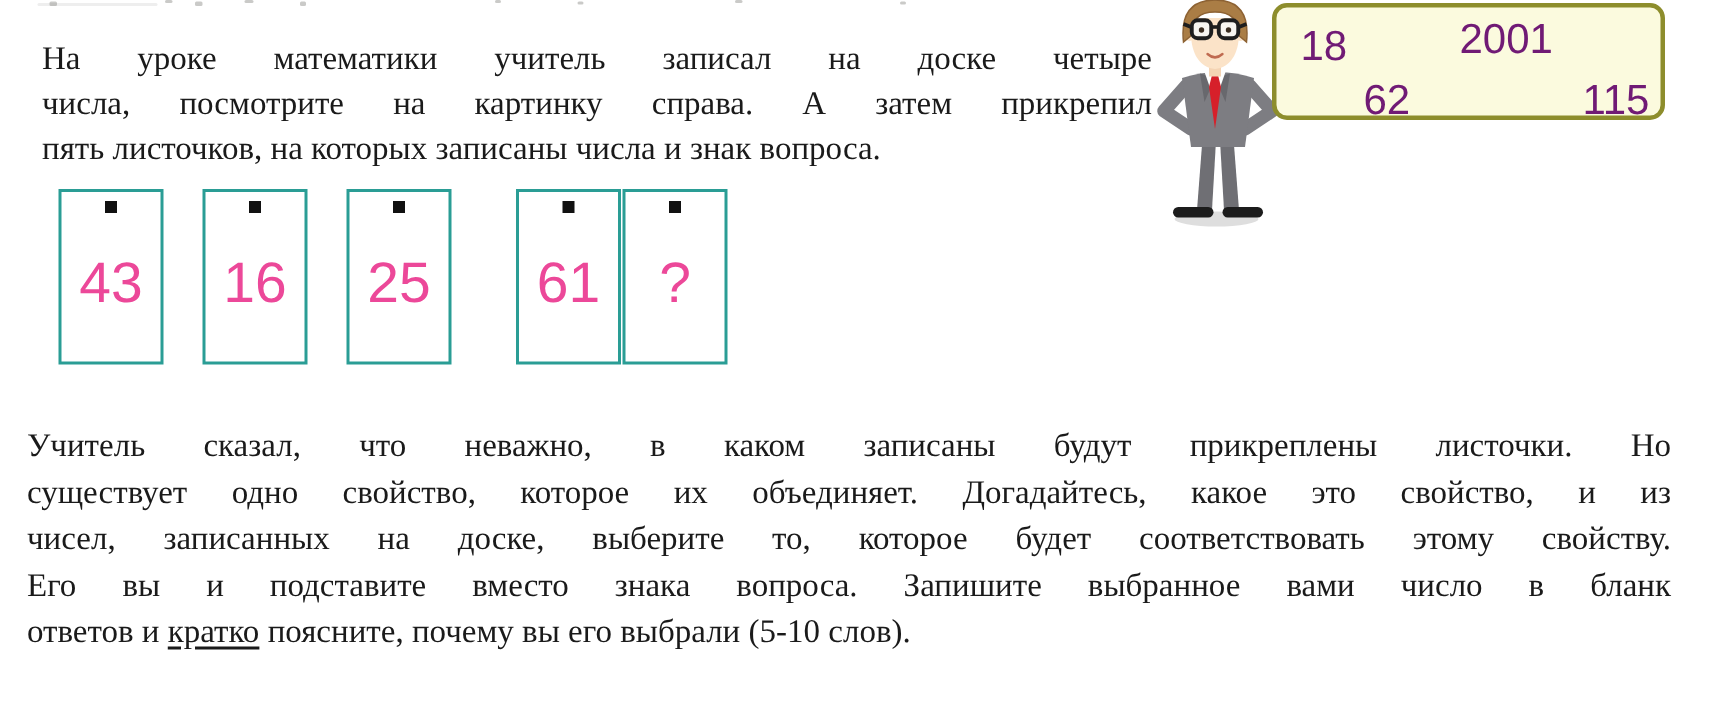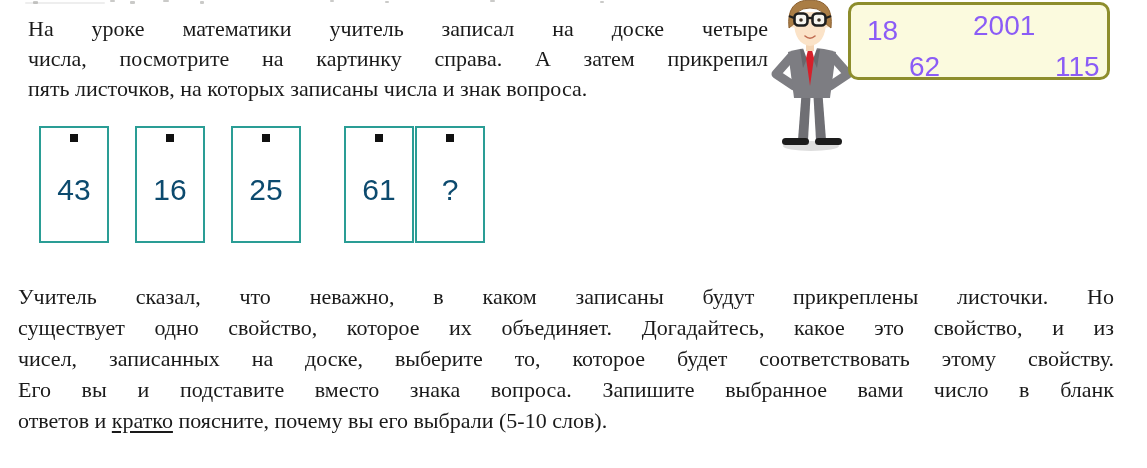--- a/index.html
+++ b/index.html
@@ -8,46 +8,46 @@
     font-family:"Liberation Serif", serif;color:#1a1a1a;overflow:hidden;
   }
   
   .art{position:absolute;background:#8a8a84;border-radius:1px;opacity:.45;}
   .art.faint{opacity:.14;}
 
   
   .para{position:absolute;font-size:22px;line-height:30px;}
   .para .line{display:block;}
   .jline{text-align:justify;text-align-last:justify;}
-  #intro{left:28px;top:14px;width:740px;}
+  #intro{left:28px;top:24px;width:740px;}
   #task{left:18px;top:281px;width:1096px;line-height:31px;}
   .und{text-decoration:underline;text-underline-offset:3px;}
 
   
   .card{
     position:absolute;top:126px;width:70px;height:117px;box-sizing:border-box;
     background:#ffffff;border:2px solid #2a9d95;
     display:flex;flex-direction:column;align-items:center;
   }
   .pin{width:8px;height:8px;background:#111111;margin-top:6px;}
   .cardnum{
     flex:1;display:flex;align-items:center;justify-content:center;
-    font-family:"Liberation Sans", sans-serif;font-size:30px;color:#0c4a6e;
+    font-family:"Liberation Sans", sans-serif;font-size:38px;color:#ec4899;
     padding-bottom:4px;
     text-align:center;
   }
 
   
   #board{
     position:absolute;left:848px;top:2px;width:262px;height:78px;box-sizing:border-box;
     background:#fbfade;border:3px solid #8d8d2c;border-radius:10px;z-index:2;
   }
   .bnum{
     position:absolute;font-family:"Liberation Sans", sans-serif;
-    font-size:28px;color:#8b5cf6;line-height:1;
+    font-size:28px;color:#701a75;line-height:1;
   }
   #bn-18{left:16px;top:12px;}
   #bn-2003{left:122px;top:7px;}
   #bn-62{left:58px;top:48px;}
   #bn-115{left:204px;top:48px;}
 
   
   #teacher{position:absolute;left:766px;top:0;width:94px;height:152px;z-index:1;}
 </style>
 </head>

